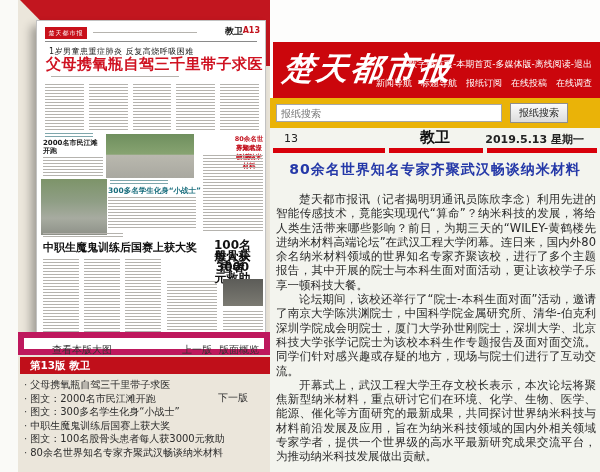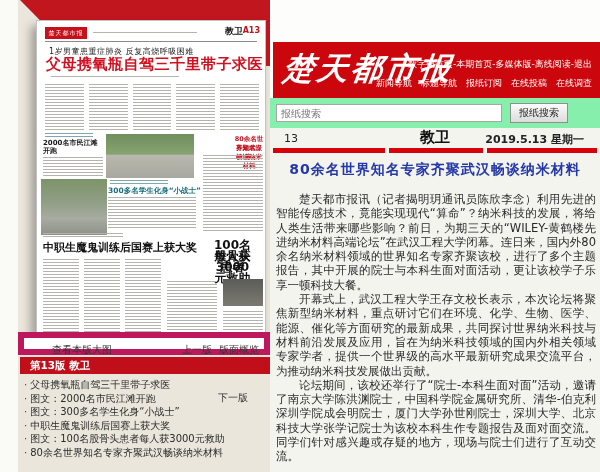--- a/index.html
+++ b/index.html
@@ -69,21 +69,21 @@
   
   .right-panel { position:absolute; left:270px; top:0; width:330px; height:472px; background:#fdfdfc; }
   .masthead { position:absolute; left:3px; top:42px; width:327px; height:56px; background:#cb060c; }
   .masthead-logo { position:absolute; left:10px; top:6px; color:#fff; font-size:31px; font-weight:bold;
                    font-style:italic; font-family:"DejaVu Serif","Liberation Serif",serif;
                    letter-spacing:3px; transform:skewX(-7deg); white-space:nowrap; }
   .mast-nav { position:absolute; right:8px; color:#fff; font-size:9px; white-space:nowrap; }
   .nav1 { top:16px; } .nav2 { top:35px; }
   .mast-nav a { color:#fff; text-decoration:none; cursor:pointer; }
 
-  .search-row { position:absolute; left:0; top:98px; width:330px; height:30px; background:#86efac; }
+  .search-row { position:absolute; left:0; top:98px; width:330px; height:30px; background:#eab308; }
   .search-input { position:absolute; left:6px; top:6px; width:226px; height:18px; border:1px solid #a7a7a7;
                   font-size:10px; padding:0 4px; color:#555; background:#fff; }
   .search-btn { position:absolute; left:240px; top:5px; width:58px; height:20px; font-size:10px; color:#222;
                 background:linear-gradient(180deg,#fbfbfb,#dcdcdc); border:1px solid #8f8f8f; cursor:pointer; }
 
   .content-area { position:absolute; left:0; top:128px; width:330px; height:344px; background:#f3f4ee; }
   .page-bar { position:relative; height:20px; }
   .pb-no { position:absolute; left:14px; top:4px; font-size:11px; color:#222; }
   .pb-section { position:absolute; left:0; right:0; top:0; text-align:center; font-size:15px; font-weight:bold; color:#111; }
   .pb-date { position:absolute; right:16px; top:4px; font-size:11px; font-weight:bold; color:#222; }
@@ -187,19 +187,19 @@
         <span class="pb-section">教卫</span>
         <span class="pb-date">2019.5.13 星期一</span>
       </div>
       <div class="red-rule">
         <span class="notch n1"></span>
         <span class="notch n2"></span>
       </div>
       <h1 class="article-title">80余名世界知名专家齐聚武汉畅谈纳米材料</h1>
       <div class="article-body">
         <p>楚天都市报讯（记者揭明玥通讯员陈欣李念）利用先进的智能传感技术，竟能实现现代“算命”？纳米科技的发展，将给人类生活带来哪些影响？前日，为期三天的“WILEY-黄鹤楼先进纳米材料高端论坛”在武汉工程大学闭幕。连日来，国内外80余名纳米材料领域的世界知名专家齐聚该校，进行了多个主题报告，其中开展的院士与本科生面对面活动，更让该校学子乐享一顿科技大餐。</p>
+        <p>论坛期间，该校还举行了“院士-本科生面对面”活动，邀请了南京大学陈洪渊院士，中国科学院金属研究所、清华-伯克利深圳学院成会明院士，厦门大学孙世刚院士，深圳大学、北京科技大学张学记院士为该校本科生作专题报告及面对面交流。同学们针对感兴趣或存疑的地方，现场与院士们进行了互动交流。</p>
         <p>开幕式上，武汉工程大学王存文校长表示，本次论坛将聚焦新型纳米材料，重点研讨它们在环境、化学、生物、医学、能源、催化等方面研究的最新成果，共同探讨世界纳米科技与材料前沿发展及应用，旨在为纳米科技领域的国内外相关领域专家学者，提供一个世界级的高水平最新研究成果交流平台，为推动纳米科技发展做出贡献。</p>
-        <p>论坛期间，该校还举行了“院士-本科生面对面”活动，邀请了南京大学陈洪渊院士，中国科学院金属研究所、清华-伯克利深圳学院成会明院士，厦门大学孙世刚院士，深圳大学、北京科技大学张学记院士为该校本科生作专题报告及面对面交流。同学们针对感兴趣或存疑的地方，现场与院士们进行了互动交流。</p>
       </div>
     </div>
   </div>
 
 </div>
 
 </body></html>

